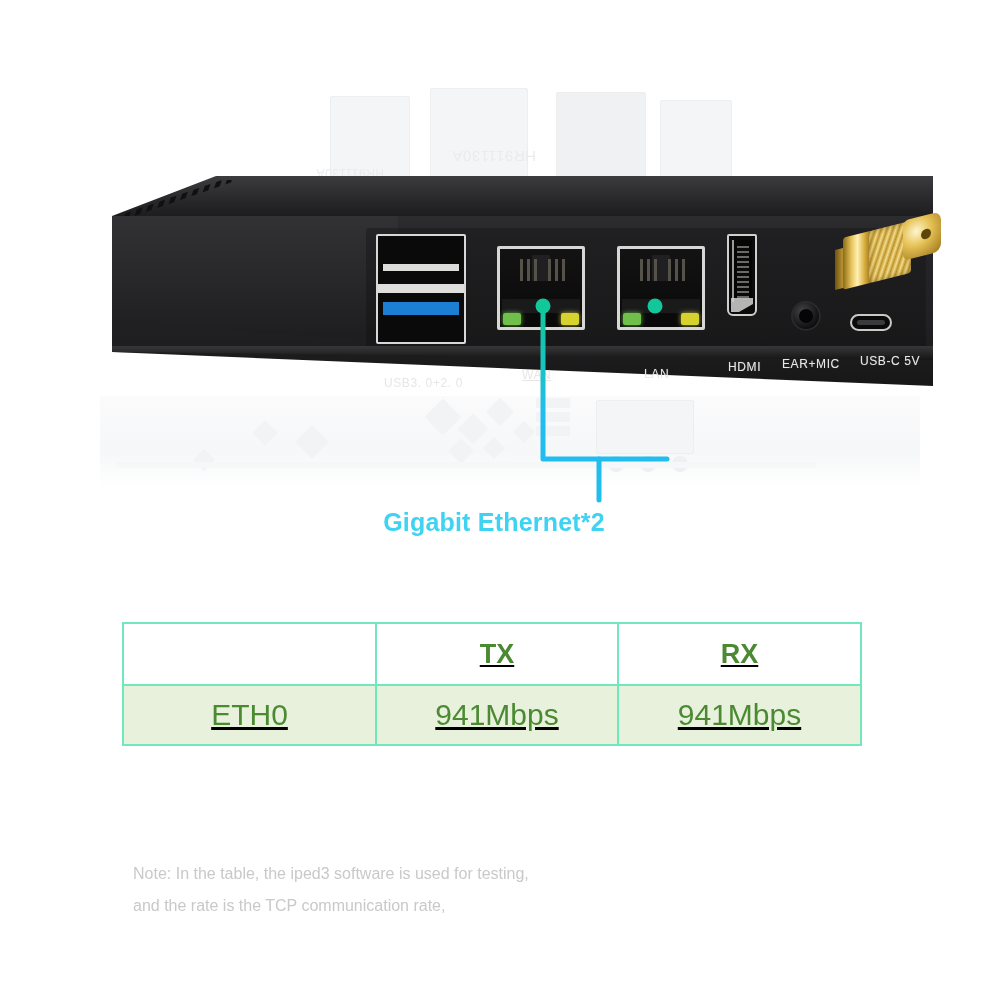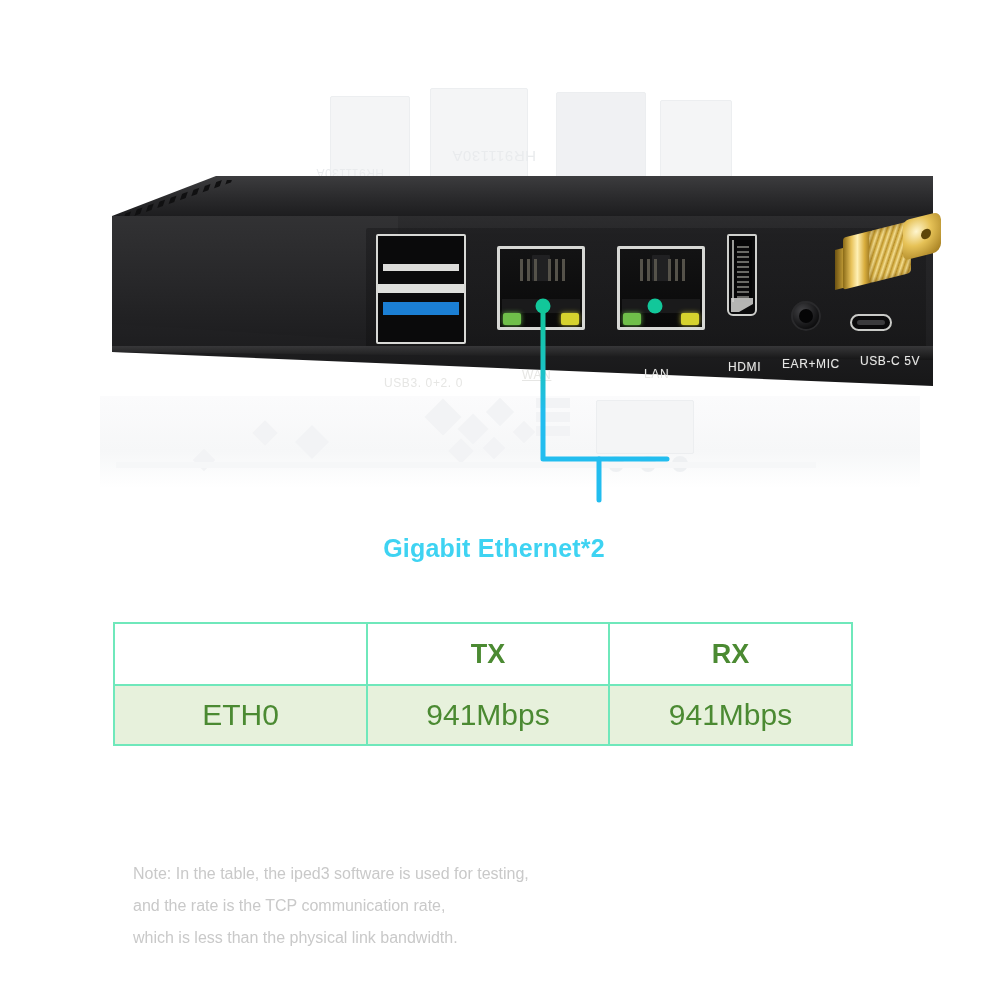--- a/index.html
+++ b/index.html
@@ -329,31 +329,31 @@
     position: absolute;
     left: 0;
     top: 508px;
     width: 988px;
     text-align: center;
     font-family: "Liberation Sans", sans-serif;
     font-size: 25px;
     font-weight: 700;
     color: #3ed3f2;
     letter-spacing: 0.2px;
-    margin-top: 26px;
   }
 
   
   #perf-table {
     position: absolute;
-    left: 113px;
+    left: 122px;
     top: 622px;
     width: 738px;
     border-collapse: collapse;
     table-layout: fixed;
+    text-decoration: underline;
   }
   #perf-table td, #perf-table th {
     border: 2px solid #6fe8bb;
     padding: 0;
     height: 58px;
     text-align: center;
     vertical-align: middle;
     color: #4b8a32;
     font-family: "Liberation Sans", sans-serif;
     font-weight: 400;
@@ -544,14 +544,13 @@
       <td>ETH0</td>
       <td>941Mbps</td>
       <td>941Mbps</td>
     </tr>
   </tbody>
 </table>
 
 <div id="note">
   <div>Note: In the table, the iped3 software is used for testing,</div>
   <div>and the rate is the TCP communication rate,</div>
-  <div>which is less than the physical link bandwidth.</div>
 </div>
 
 </body></html>

